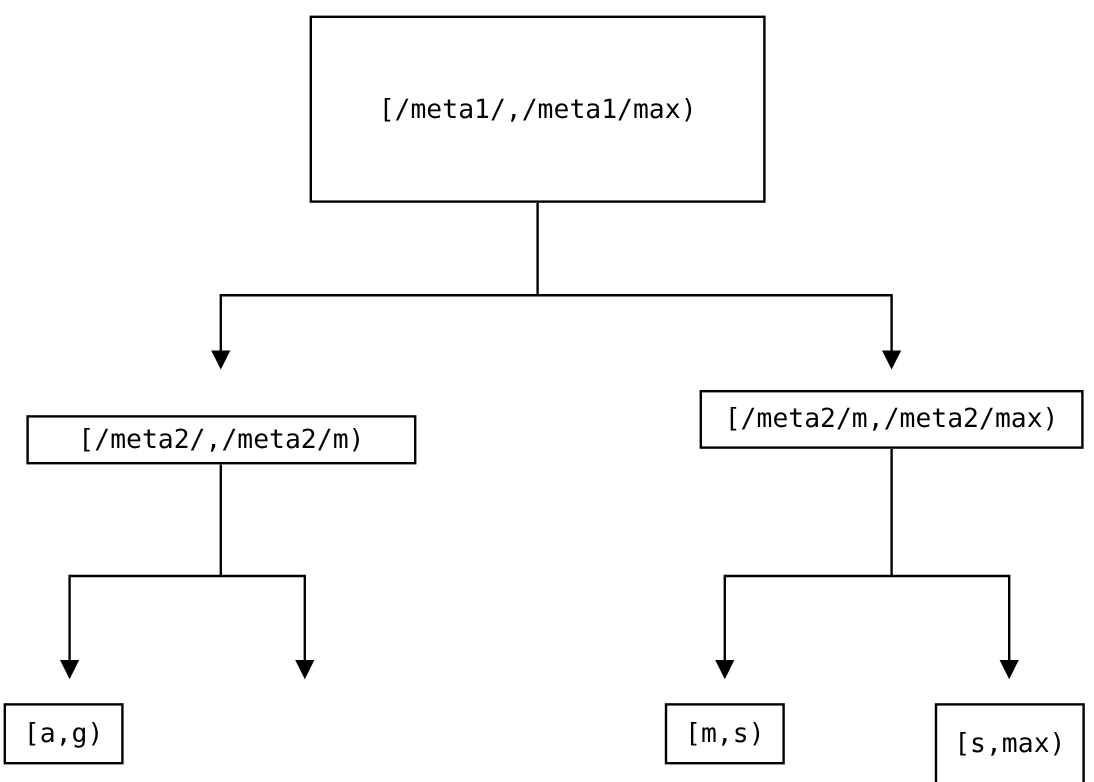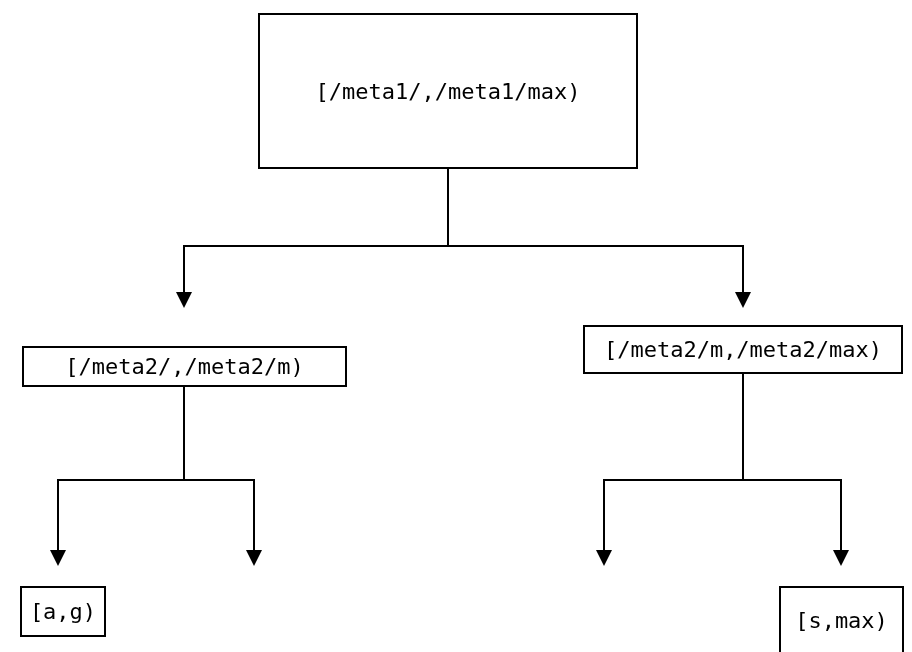--- a/index.html
+++ b/index.html
@@ -39,21 +39,21 @@
     display: flex;
     align-items: center;
     justify-content: center;
     font-size: 22px;
     white-space: nowrap;
     letter-spacing: 0;
   }
   .node-root       { left: 258px; top: 13px;  width: 380px; height: 156px; }
   .node-meta2-low  { left: 22px;  top: 310px; width: 325px; height: 41px; margin-top: 36px; }
   .node-meta2-high { left: 583px; top: 325px; width: 320px; height: 49px; }
-  .node-leaf-ag    { left: 20px;   top: 586px; width: 86px; height: 51px; }
+  .node-leaf-ag    { left: 3px;   top: 586px; width: 100px; height: 51px; }
   .node-leaf-gm    { left: 204px; top: 586px; width: 100px; height: 51px; }
   .node-leaf-ms    { left: 554px; top: 586px; width: 100px; height: 51px; }
   .node-leaf-smax  { left: 779px; top: 586px; width: 125px; height: 68px; }
 </style>
 </head>
 <body>
 
 <div class="canvas">
 
   <svg class="edges-svg" viewBox="0 0 912 652" xmlns="http://www.w3.org/2000/svg">
@@ -88,16 +88,17 @@
 
   <div class="node node-root">[/meta1/,/meta1/max)</div>
 
   <div class="node node-meta2-low">[/meta2/,/meta2/m)</div>
 
   <div class="node node-meta2-high">[/meta2/m,/meta2/max)</div>
 
   <div class="node node-leaf-ag">[a,g)</div>
 
 
+  <div class="node node-leaf-ms">[m,s)</div>
 
   <div class="node node-leaf-smax">[s,max)</div>
 
 </div>
 
 </body></html>

